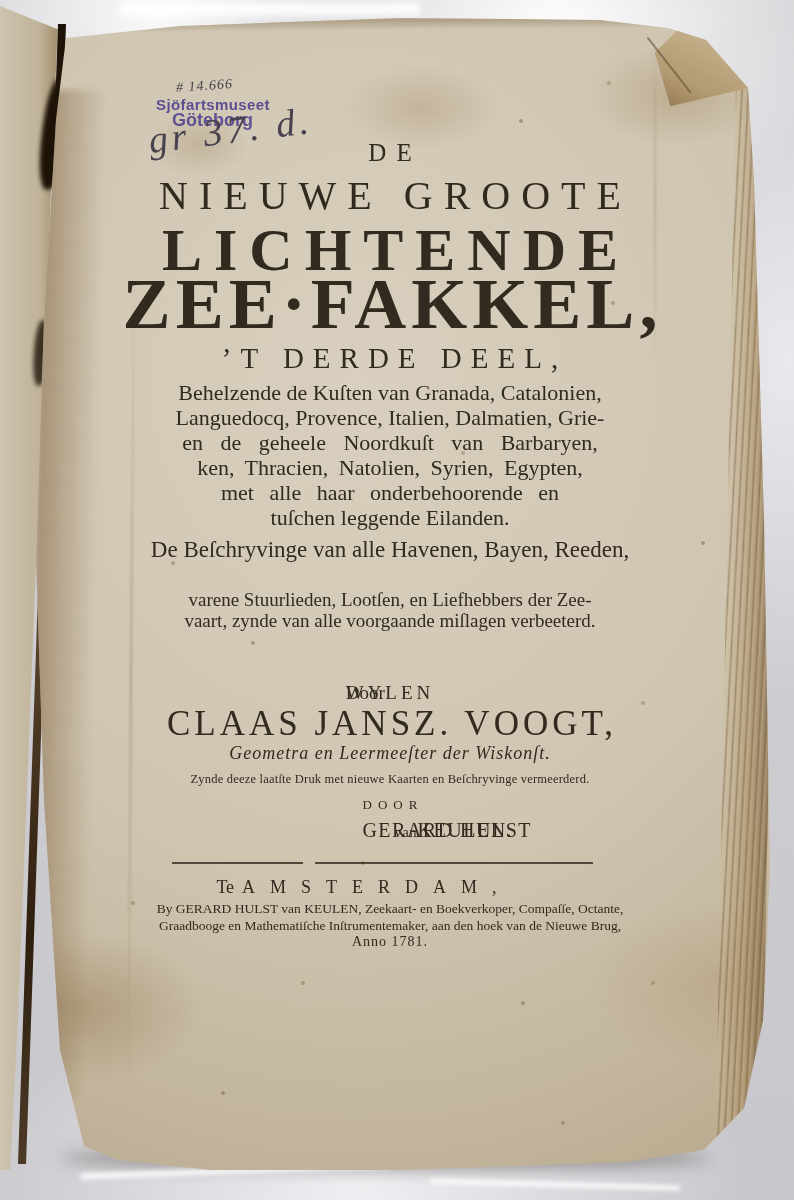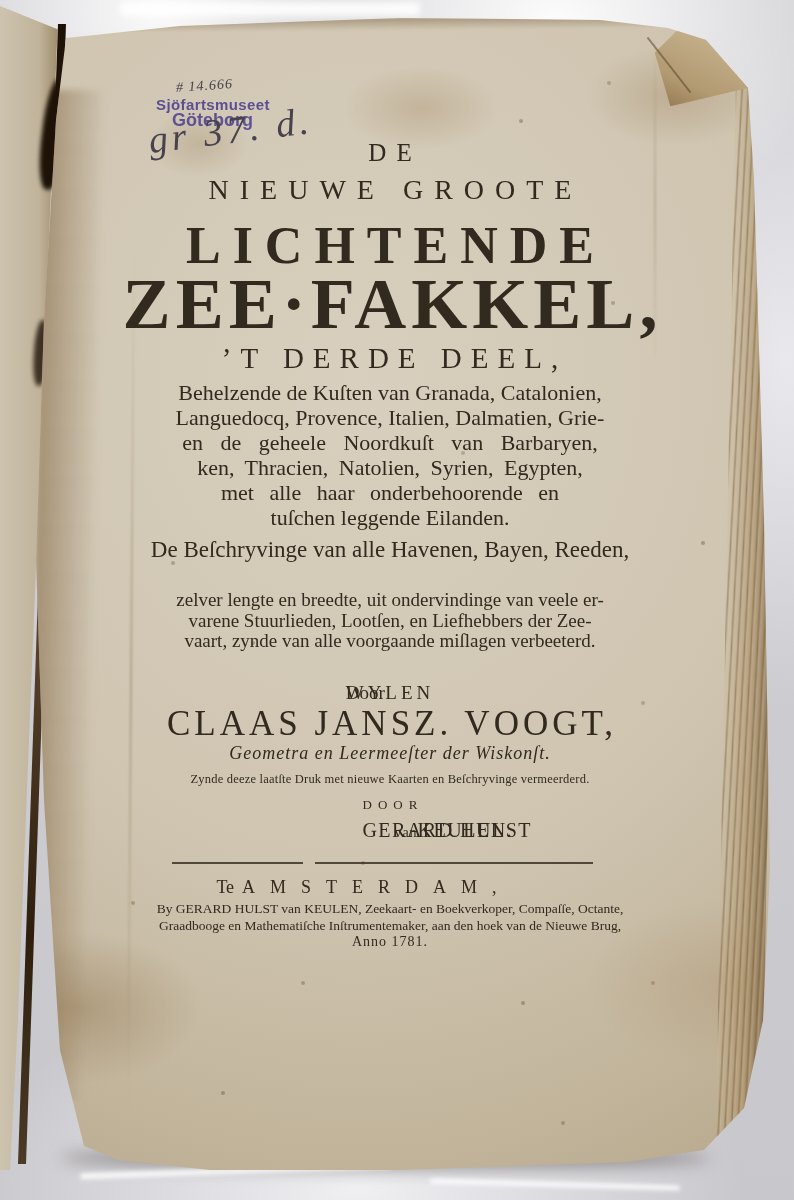--- a/index.html
+++ b/index.html
@@ -70,22 +70,22 @@
     box-shadow:520px 120px 0 1px rgba(100,78,50,.4),612px 302px 0 1px rgba(100,78,50,.35),252px 642px 0 1px rgba(100,78,50,.4),302px 982px 0 1px rgba(100,78,50,.35),522px 1002px 0 1px rgba(100,78,50,.4),642px 702px 0 1px rgba(100,78,50,.3),172px 562px 0 1px rgba(100,78,50,.35),462px 452px 0 1px rgba(100,78,50,.3),702px 542px 0 1px rgba(100,78,50,.4),362px 862px 0 1px rgba(100,78,50,.35),222px 1092px 0 1px rgba(100,78,50,.4),562px 1122px 0 1px rgba(100,78,50,.35),652px 982px 0 1px rgba(100,78,50,.3),132px 902px 0 1px rgba(100,78,50,.35),608px 82px 0 1px rgba(100,78,50,.3);}
   
   .acc{left:176px;top:78px;font-size:14px;font-style:italic;color:var(--script);transform:rotate(-4deg);letter-spacing:1px;white-space:nowrap;}
   .stamp1{left:156px;top:96px;font-family:"Liberation Sans","DejaVu Sans",sans-serif;font-weight:bold;font-size:15px;color:var(--stamp);opacity:.88;letter-spacing:.4px;white-space:nowrap;}
   .stamp2{left:172px;top:110px;font-family:"Liberation Sans","DejaVu Sans",sans-serif;font-weight:bold;font-size:18px;color:var(--stamp);opacity:.85;white-space:nowrap;}
   .shelf{left:148px;top:108px;font-size:38px;font-style:italic;color:var(--script);transform:rotate(-7deg);white-space:nowrap;letter-spacing:4px;}
   
   .content{left:84px;top:0;width:612px;height:1200px;text-align:center;}
   .content div{left:0;width:100%;line-height:1;white-space:nowrap;}
   .t-de{top:140px;font-size:25px;letter-spacing:10px;padding-left:10px;box-sizing:border-box;}
-  .t-l2{top:176px;font-size:28px;letter-spacing:11px;padding-left:11px;box-sizing:border-box;}
-  .t-l3{top:220px;font-size:52px;letter-spacing:12px;padding-left:12px;box-sizing:border-box;font-weight:bold;}
+  .t-l2{top:176px;font-size:40px;letter-spacing:11px;padding-left:11px;box-sizing:border-box;}
+  .t-l3{top:220px;font-size:60px;letter-spacing:12px;padding-left:12px;box-sizing:border-box;font-weight:bold;}
   .t-l4{top:268px;font-size:72px;letter-spacing:5px;padding-left:5px;box-sizing:border-box;font-weight:bold;}
   .t-part{top:344px;font-size:29px;letter-spacing:9px;padding-left:9px;box-sizing:border-box;}
   .contents-par{top:380px;font-size:22px;}
   .contents-par .ln{position:static;display:block;line-height:25px;}
   .ln-2{word-spacing:5px;}
   .ln-3{word-spacing:12px;}
   .ln-4{word-spacing:10px;}
   .als{top:540px;font-size:16px;letter-spacing:7px;padding-left:7px;box-sizing:border-box;}
   .desc-lead{top:538px;font-size:23px;}
   .desc-par{top:590px;font-size:19px;}
@@ -150,21 +150,20 @@
         <span class="ln ln-1">Languedocq, Provence, Italien, Dalmatien, Grie-</span>
         <span class="ln ln-3">en de geheele Noordkuſt van Barbaryen,</span>
         <span class="ln ln-2">ken, Thracien, Natolien, Syrien, Egypten,</span>
         <span class="ln ln-4">met alle haar onderbehoorende en</span>
         <span class="ln ln-5">tuſchen leggende Eilanden.</span>
       </div>
 
 
       <div class="desc-lead">De Beſchryvinge van alle Havenen, Bayen, Reeden,</div>
       <div class="desc-par">
-        <span class="ln">zelver lengte en breedte, uit ondervindinge van veele er-</span>
         <span class="ln">varene Stuurlieden, Lootſen, en Liefhebbers der Zee-</span>
         <span class="ln">vaart, zynde van alle voorgaande miſlagen verbeeterd.</span>
       </div>
 
       <div class="door-wylen">
         <span>Door</span>
         <span class="w">WYLEN</span>
       </div>
       <div class="author">CLAAS JANSZ. VOOGT,</div>
       <div class="author-title">Geometra en Leermeeſter der Wiskonſt.</div>

